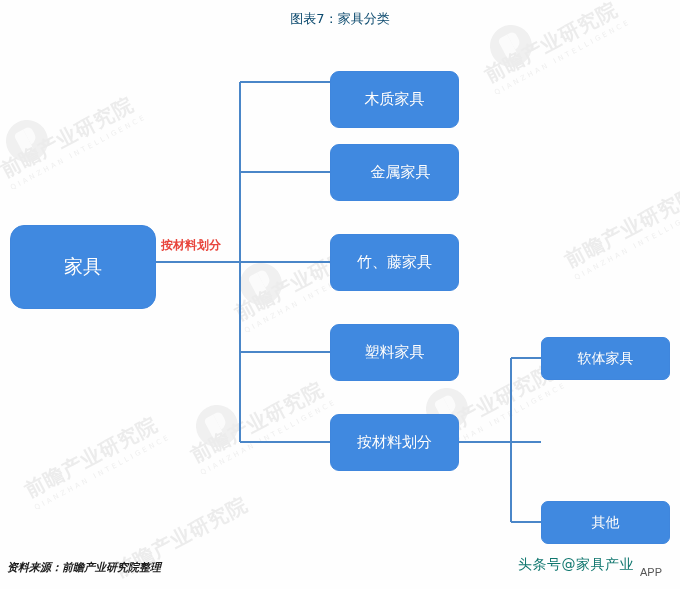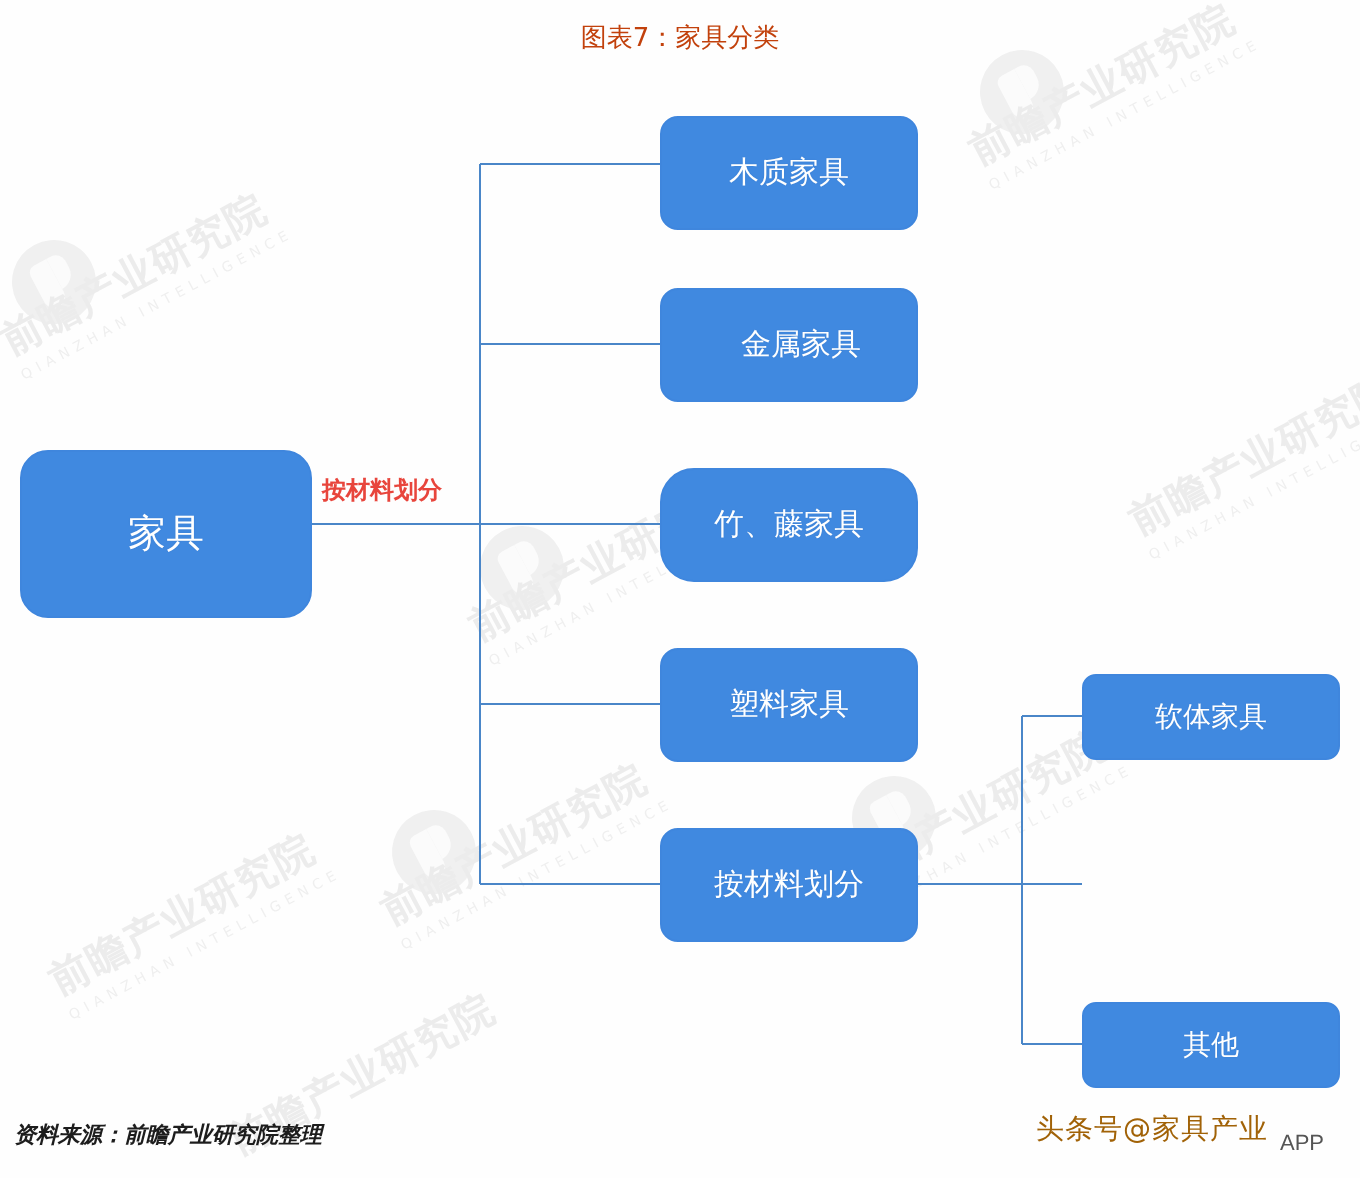--- a/index.html
+++ b/index.html
@@ -77,21 +77,21 @@
   }
 
   
   .chart-title {
     position: absolute;
     left: 0;
     top: 10px;
     width: 680px;
     text-align: center;
     font-size: 13px;
-    color: #c2410c;
+    color: #0c4a6e;
     z-index: 5;
     font-family: "DejaVu Sans", "Liberation Sans", sans-serif;
   }
 
   
   .edges {
     position: absolute;
     left: 0; top: 0;
     z-index: 3;
   }
@@ -158,21 +158,21 @@
     color: #1d1d1d;
     z-index: 6;
     white-space: nowrap;
     font-family: "DejaVu Sans", "Liberation Sans", sans-serif;
   }
   .byline {
     position: absolute;
     left: 518px;
     top: 556px;
     font-size: 14px;
-    color: #a16207;
+    color: #0f766e;
     z-index: 6;
     white-space: nowrap;
     letter-spacing: 0.5px;
     font-family: "DejaVu Sans", "Liberation Sans", sans-serif;
   }
   .app-tag {
     position: absolute;
     left: 640px;
     top: 566px;
     font-size: 11px;
@@ -250,23 +250,23 @@
       <line x1="511" y1="358" x2="541" y2="358"></line>
       <line x1="511" y1="442" x2="541" y2="442"></line>
       <line x1="511" y1="522" x2="541" y2="522"></line>
     </g>
   </svg>
 
   <div class="node root">家具</div>
 
   <div class="edge-label">按材料划分</div>
 
-  <div class="node lvl1" style="top:58px;text-align:center;">木质家具</div>
+  <div class="node lvl1" style="top:71px;text-align:center;">木质家具</div>
   <div class="node lvl1" style="top:144px;padding-left:12px;">金属家具</div>
-  <div class="node lvl1" style="top:234px;border-radius:17px;">竹、藤家具</div>
+  <div class="node lvl1" style="top:234px;">竹、藤家具</div>
   <div class="node lvl1" style="top:324px;">塑料家具</div>
   <div class="node lvl1" style="top:414px;">按材料划分</div>
 
   <div class="node lvl2" style="top:337px;">软体家具</div>
   <div class="node lvl2" style="top:501px;">其他</div>
 
   <div class="source-note">资料来源：前瞻产业研究院整理</div>
   <div class="byline">头条号@家具产业</div>
   <div class="app-tag">APP</div>
 

